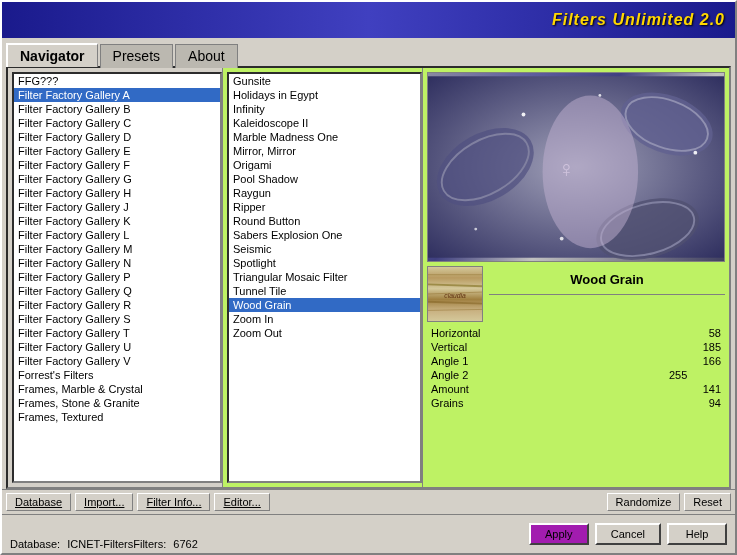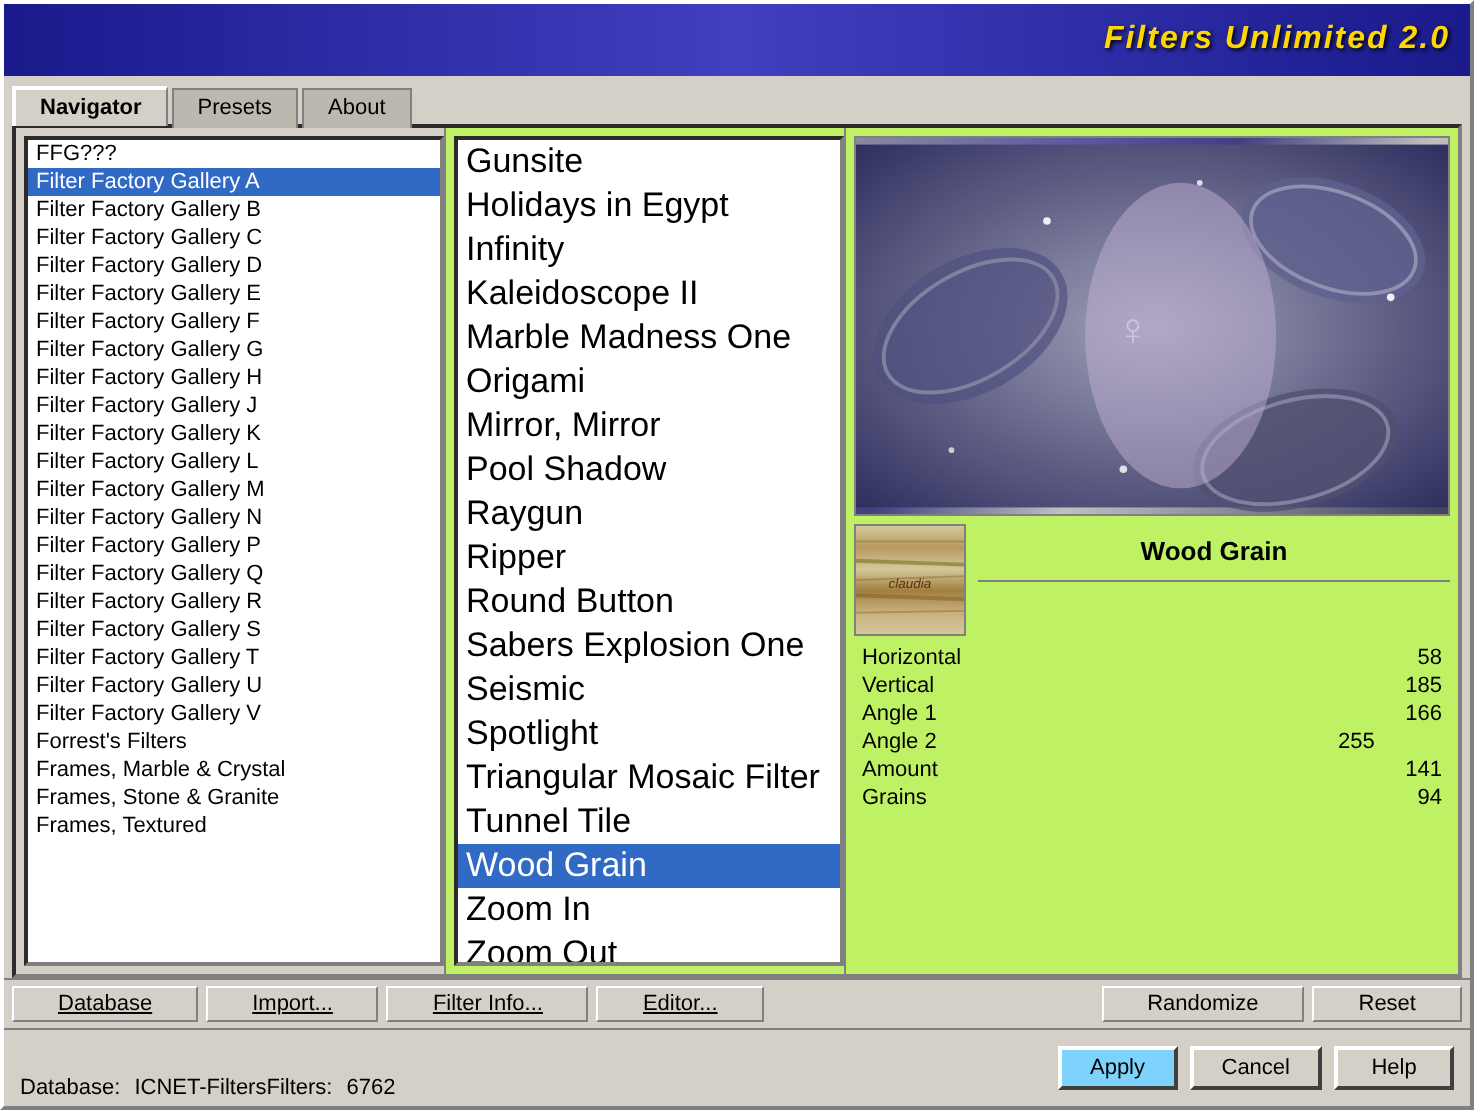--- a/index.html
+++ b/index.html
@@ -47,21 +47,21 @@
       background: #d4d0c8;
       gap: 2px;
     }
 
     .tab {
       padding: 3px 12px;
       background: #d4d0c8;
       border: 1px solid #808080;
       border-bottom: none;
       cursor: pointer;
-      font-size: 11px;
+      font-size: 14px;
       position: relative;
       bottom: -1px;
     }
 
     .tab.active {
       background: #d4d0c8;
       border-top: 2px solid #fff;
       border-left: 2px solid #fff;
       border-right: 1px solid #808080;
       font-weight: bold;
@@ -132,21 +132,21 @@
       border: 2px inset #808080;
       margin: 4px 0 4px 4px;
       overflow-y: scroll;
       overflow-x: hidden;
     }
 
     .filter-list-item {
       padding: 1px 4px;
       cursor: pointer;
       white-space: nowrap;
-      font-size: 17px;
+      font-size: 11px;
     }
 
     .filter-list-item.selected {
       background: #316ac5;
       color: #fff;
     }
 
     
     .preview-panel {
       flex: 1;
@@ -210,21 +210,21 @@
     .bottom-toolbar {
       display: flex;
       padding: 3px 4px;
       gap: 4px;
       border-top: 1px solid #808080;
       background: #d4d0c8;
       align-items: center;
     }
 
     .toolbar-btn {
-      padding: 2px 22px;
+      padding: 2px 8px;
       background: #d4d0c8;
       border: 1px solid;
       border-top-color: #fff;
       border-left-color: #fff;
       border-right-color: #808080;
       border-bottom-color: #808080;
       cursor: pointer;
       font-size: 11px;
       font-family: inherit;
     }
@@ -267,21 +267,21 @@
       border-left-color: #fff;
       border-right-color: #404040;
       border-bottom-color: #404040;
       cursor: pointer;
       font-size: 11px;
       font-family: inherit;
       min-width: 60px;
     }
 
     .action-btn.apply-btn {
-      background: #7dd3fc;
+      background: #a21caf;
       position: relative;
     }
 
     
     ::-webkit-scrollbar {
       width: 16px;
     }
     ::-webkit-scrollbar-track {
       background: #d4d0c8;
     }
@@ -352,22 +352,22 @@
     </div>
 
     <div class="right-list-panel">
       <div class="filter-list-box">
 
       <div class="filter-list-item">Gunsite</div>
           <div class="filter-list-item">Holidays in Egypt</div>
           <div class="filter-list-item">Infinity</div>
           <div class="filter-list-item">Kaleidoscope II</div>
           <div class="filter-list-item">Marble Madness One</div>
+          <div class="filter-list-item">Mirror, Mirror</div>
           <div class="filter-list-item">Origami</div>
-          <div class="filter-list-item">Mirror, Mirror</div>
           <div class="filter-list-item">Pool Shadow</div>
           <div class="filter-list-item">Raygun</div>
           <div class="filter-list-item">Ripper</div>
           <div class="filter-list-item">Round Button</div>
           <div class="filter-list-item">Sabers Explosion One</div>
           <div class="filter-list-item">Seismic</div>
           <div class="filter-list-item">Spotlight</div>
           <div class="filter-list-item">Triangular Mosaic Filter</div>
           <div class="filter-list-item">Tunnel Tile</div>
           <div class="filter-list-item selected">Wood Grain</div>

